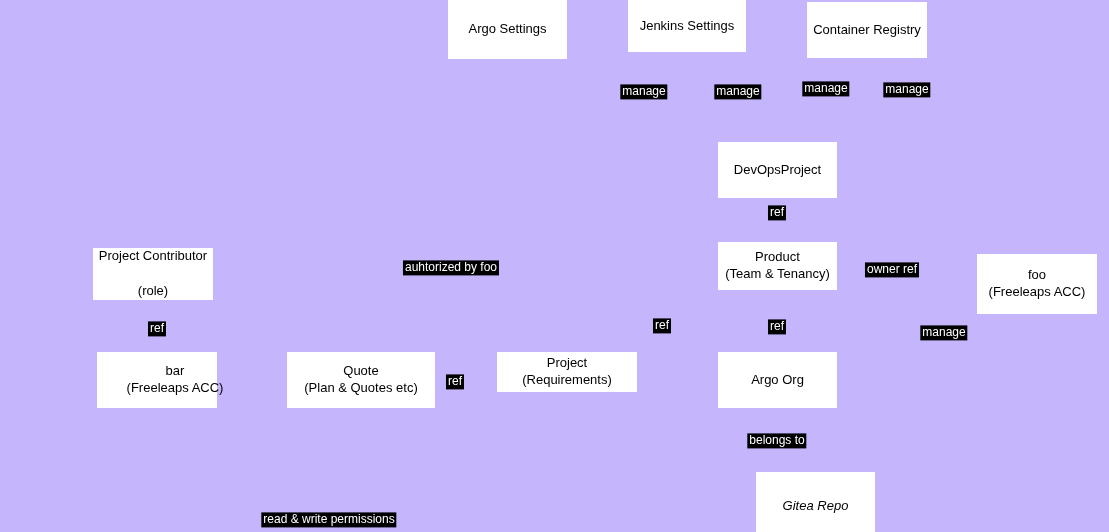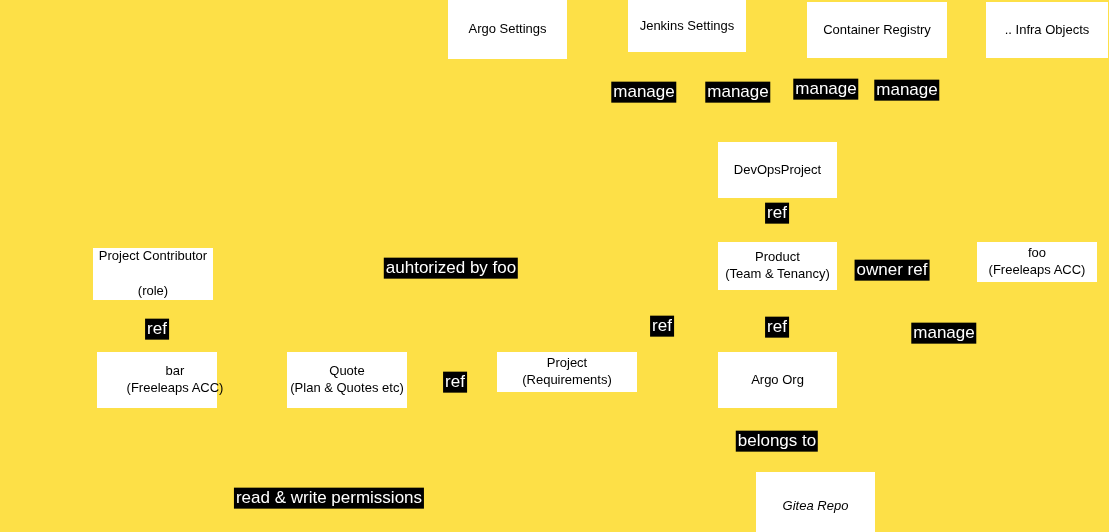--- a/index.html
+++ b/index.html
@@ -1,20 +1,20 @@
 <!DOCTYPE html>
 <html><head>
 <meta charset="utf-8">
 <style>
   html, body { margin: 0; padding: 0; background: #000; }
   .canvas {
     position: relative;
     width: 1109px;
     height: 532px;
-    background: #fde047;
+    background: #c4b5fd;
     overflow: hidden;
     font-family: "Liberation Sans", sans-serif;
   }
   .node {
     position: absolute;
     background: #ffffff;
     color: #000000;
     display: flex;
     flex-direction: column;
     align-items: center;
@@ -23,72 +23,69 @@
     font-size: 13px;
     line-height: 1.3;
     box-sizing: border-box;
   }
   .node span { display: block; white-space: nowrap; }
   .edge-label {
     position: absolute;
     transform: translate(-50%, -50%);
     color: #ffffff;
     background: #000000;
-    font-size: 17px;
+    font-size: 12px;
     line-height: 1.1;
     white-space: nowrap;
     padding: 1px 2px;
   }
 </style>
 </head>
 <body>
 
 <div class="canvas">
 
   <div class="node" style="left:448px; top:0px; width:119px; height:59px;">
     <span>Argo Settings</span>
   </div>
 
   <div class="node" style="left:628px; top:0px; width:118px; height:52px;">
     <span>Jenkins Settings</span>
   </div>
 
-  <div class="node" style="left:807px; top:2px; width:140px; height:56px;">
+  <div class="node" style="left:807px; top:2px; width:120px; height:56px;">
     <span>Container Registry</span>
   </div>
 
-  <div class="node" style="left:986px; top:2px; width:122px; height:56px;">
-    <span>.. Infra Objects</span>
-  </div>
 
   <div class="node" style="left:718px; top:122px; width:119px; height:56px;margin-top:20px;">
     <span>DevOpsProject</span>
   </div>
 
   <div class="node" style="left:718px; top:242px; width:119px; height:48px;">
     <span>Product</span>
     <span>(Team &amp; Tenancy)</span>
   </div>
 
-  <div class="node" style="left:977px; top:242px; width:120px; height:40px;">
+  <div class="node" style="left:977px; top:254px; width:120px; height:60px;">
     <span>foo</span>
     <span>(Freeleaps ACC)</span>
   </div>
 
   <div class="node" style="left:93px; top:248px; width:120px; height:52px;justify-content:space-between;">
     <span>Project Contributor</span>
     <span>(role)</span>
   </div>
 
   <div class="node" style="left:97px; top:352px; width:120px; height:56px;padding-left:36px;">
     <span>bar</span>
     <span>(Freeleaps ACC)</span>
   </div>
 
-  <div class="node" style="left:287px; top:352px; width:120px; height:56px;">
+  <div class="node" style="left:287px; top:352px; width:148px; height:56px;">
     <span>Quote</span>
     <span>(Plan &amp; Quotes etc)</span>
   </div>
 
   <div class="node" style="left:497px; top:352px; width:140px; height:40px;">
     <span>Project</span>
     <span>(Requirements)</span>
   </div>
 
   <div class="node" style="left:718px; top:352px; width:119px; height:56px;">
@@ -118,15 +115,15 @@
   <div class="edge-label" style="left:662px; top:326px;">ref</div>
 
   <div class="edge-label" style="left:777px; top:327px;">ref</div>
 
   <div class="edge-label" style="left:944px; top:333px;">manage</div>
 
   <div class="edge-label" style="left:455px; top:382px;">ref</div>
 
   <div class="edge-label" style="left:777px; top:441px;">belongs to</div>
 
-  <div class="edge-label" style="left:329px; top:498px;">read &amp; write permissions</div>
+  <div class="edge-label" style="left:329px; top:520px;">read &amp; write permissions</div>
 
 </div>
 
 </body></html>

